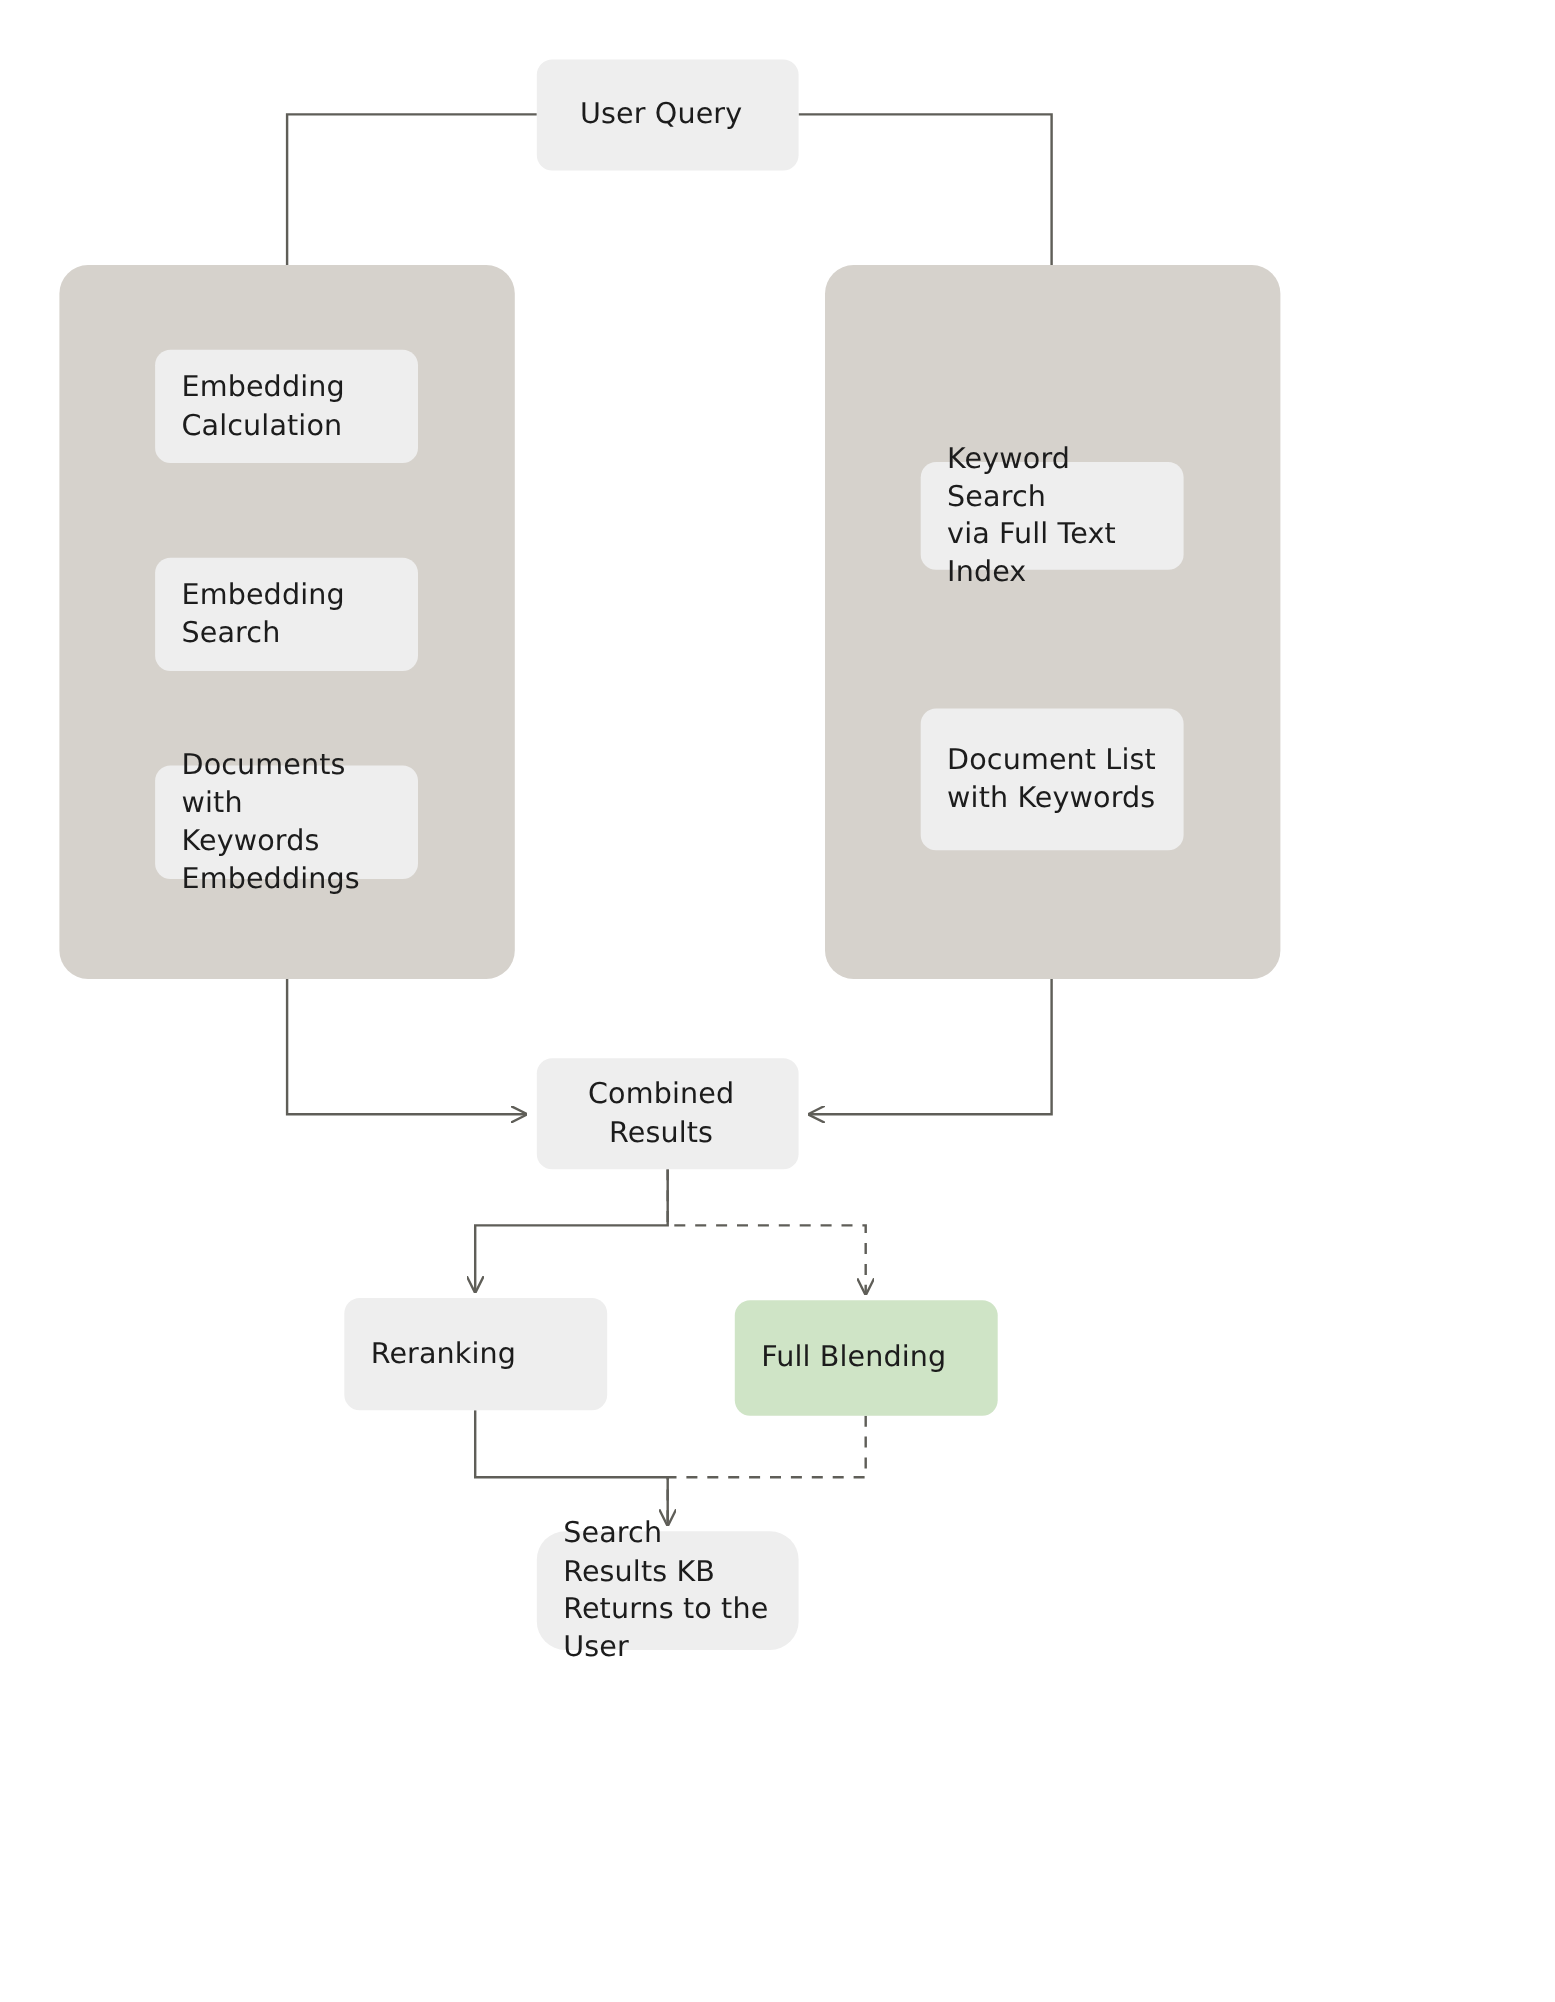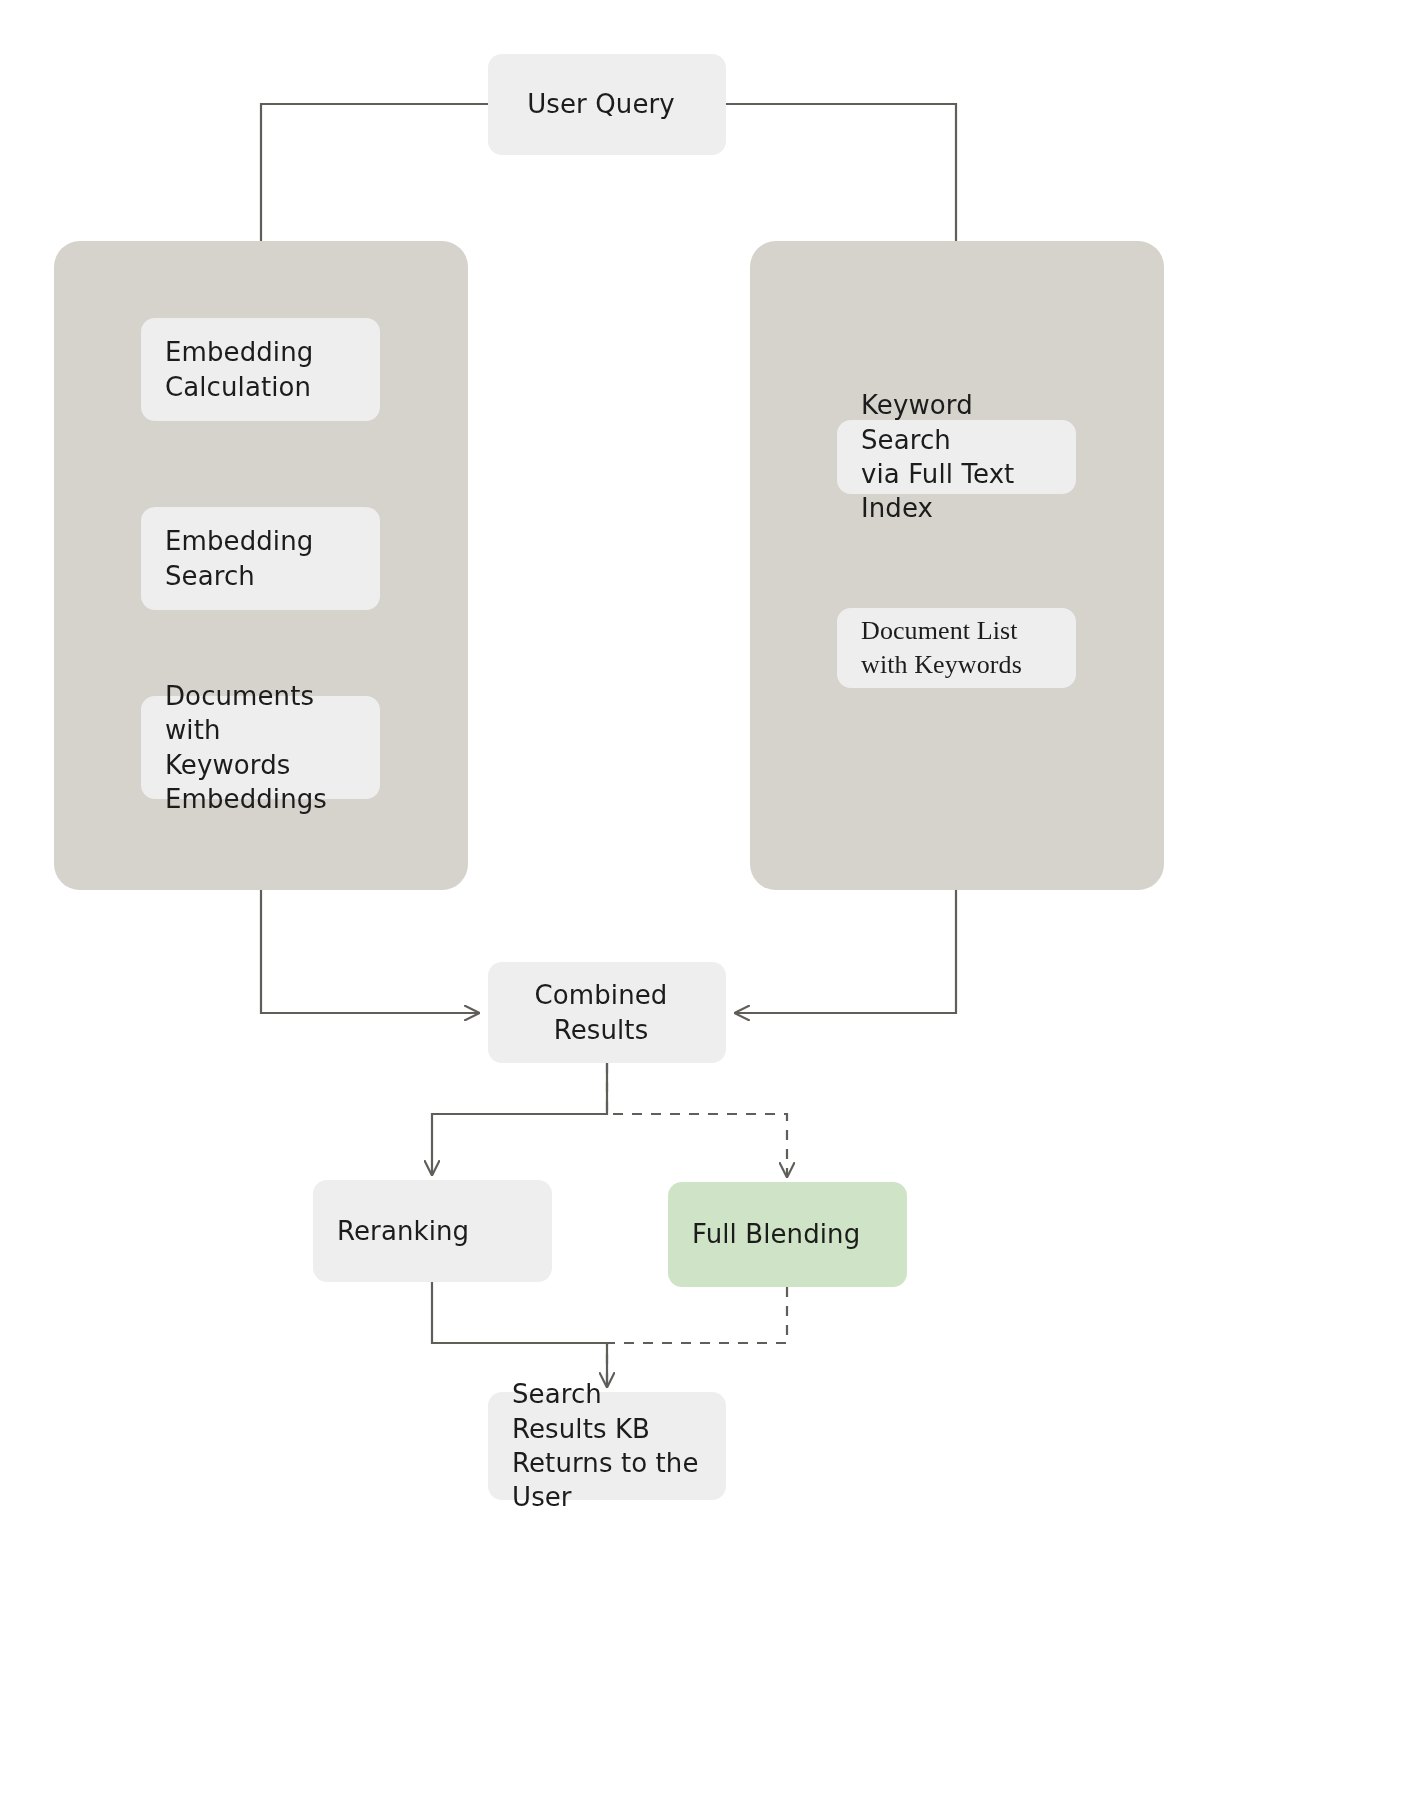--- a/index.html
+++ b/index.html
@@ -108,40 +108,40 @@
   <div class="node" style="left:141px; top:507px; width:239px; height:103px;">
     <span class="label">Embedding
 Search</span>
   </div>
 
   <div class="node" style="left:141px; top:696px; width:239px; height:103px;">
     <span class="label">Documents with
 Keywords Embeddings</span>
   </div>
 
-  <div class="node" style="left:837px; top:420px; width:239px; height:74px;">
+  <div class="node" style="left:837px; top:420px; width:239px; height:98px;">
     <span class="label">Keyword Search
 via Full Text Index</span>
   </div>
 
-  <div class="node" style="left:837px; top:608px; width:239px; height:80px;font-family:Liberation Serif, serif;">
+  <div class="node" style="left:837px; top:644px; width:239px; height:129px;">
     <span class="label">Document List
 with Keywords</span>
   </div>
 
   <div class="node center" style="left:488px; top:962px; width:238px; height:101px;">
     <span class="label">Combined Results</span>
   </div>
 
   <div class="node" style="left:313px; top:1180px; width:239px; height:102px;">
     <span class="label">Reranking</span>
   </div>
 
   <div class="node accent" style="left:668px; top:1182px; width:239px; height:105px;">
     <span class="label">Full Blending</span>
   </div>
 
-  <div class="node" style="left:488px; top:1392px; width:238px; height:108px;">
+  <div class="node" style="left:488px; top:1392px; width:238px; height:108px;border-radius:26px;">
     <span class="label">Search Results KB
 Returns to the User</span>
   </div>
 
 </div>
 
 </body></html>

